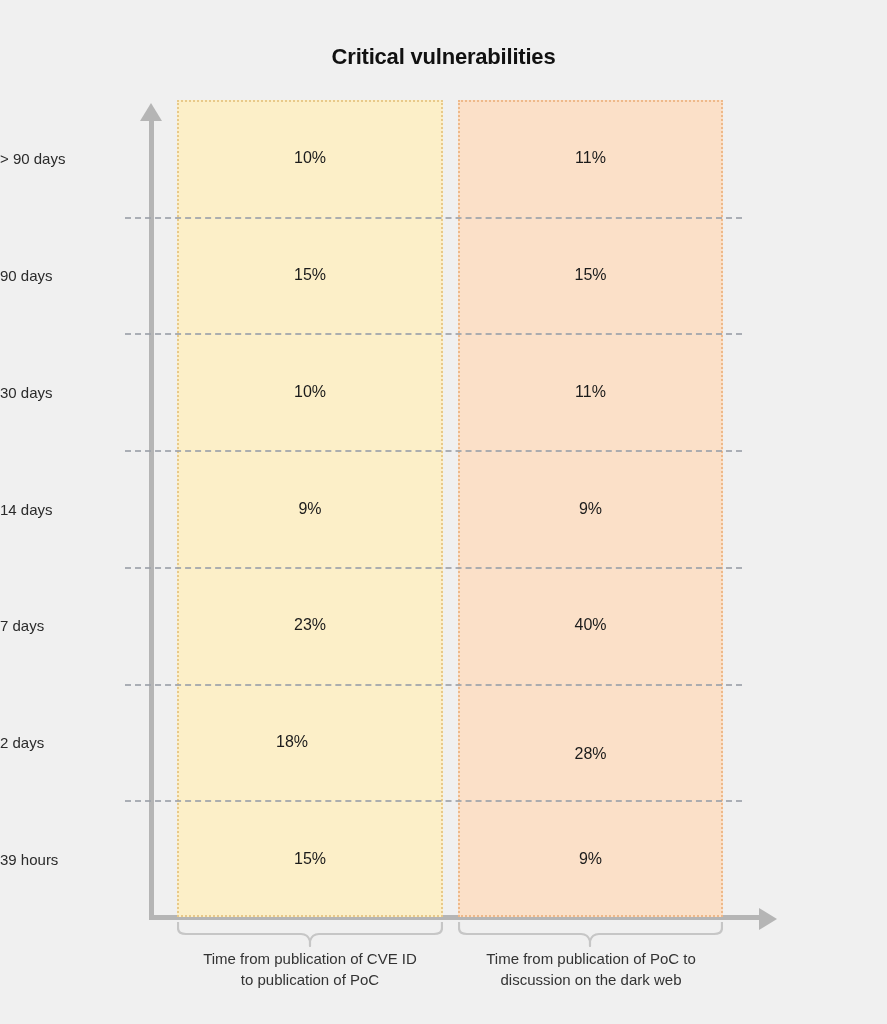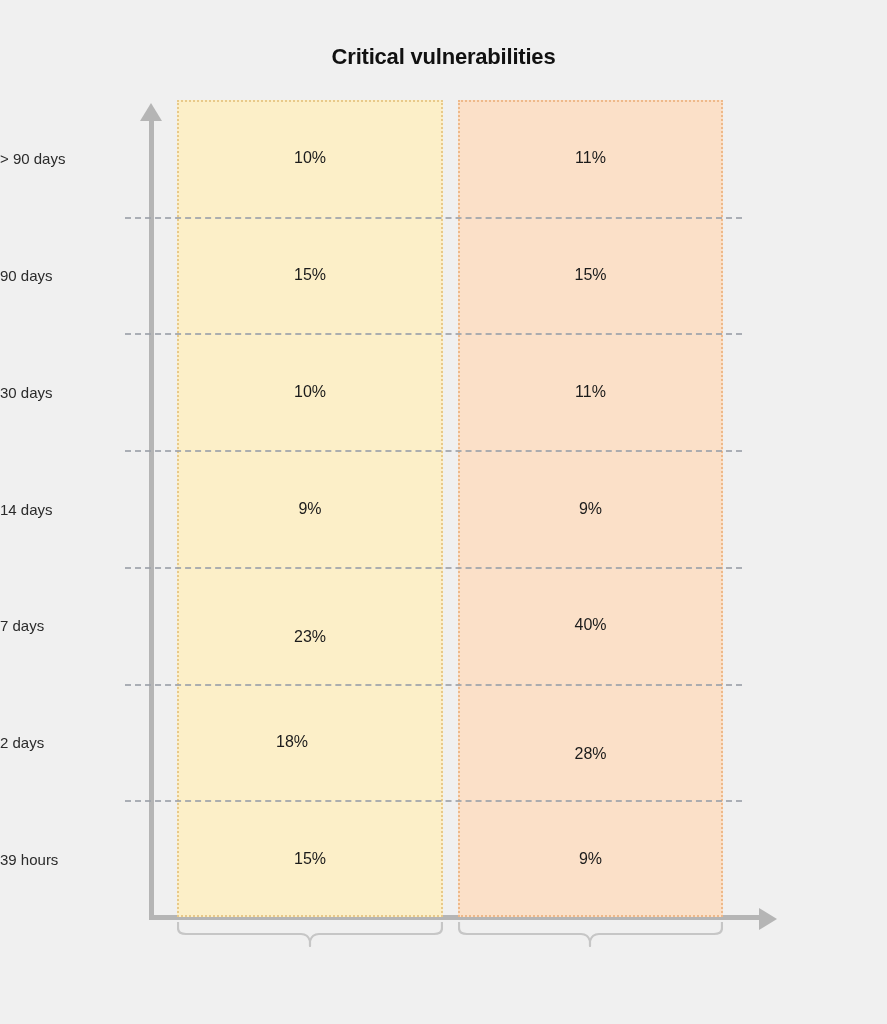--- a/index.html
+++ b/index.html
@@ -177,21 +177,21 @@
       <div class="row-label" style="top: 625.214px;">7 days</div>
       <div class="row-label" style="top: 741.929px;">2 days</div>
       <div class="row-label" style="top: 858.643px;">39 hours</div>
     </div>
 
   <div id="cells">
       <div class="cell-value" style="left: 310px; top: 158.357px;">10%</div>
       <div class="cell-value" style="left: 310px; top: 275.071px;">15%</div>
       <div class="cell-value" style="left: 310px; top: 391.786px;">10%</div>
       <div class="cell-value" style="left: 310px; top: 508.5px;">9%</div>
-      <div class="cell-value" style="left: 310px; top: 625.214px; margin-top: 12px;">23%</div>
+      <div class="cell-value" style="left: 310px; top: 625.214px;">23%</div>
       <div class="cell-value" style="left: 292px; top: 741.929px;">18%</div>
       <div class="cell-value" style="left: 310px; top: 858.643px;">15%</div>
       <div class="cell-value" style="left: 590.5px; top: 158.357px;">11%</div>
       <div class="cell-value" style="left: 590.5px; top: 275.071px;">15%</div>
       <div class="cell-value" style="left: 590.5px; top: 391.786px;">11%</div>
       <div class="cell-value" style="left: 590.5px; top: 508.5px;">9%</div>
       <div class="cell-value" style="left: 590.5px; top: 625.214px;">40%</div>
       <div class="cell-value" style="left: 590.5px; top: 754px;">28%</div>
       <div class="cell-value" style="left: 590.5px; top: 858.643px;">9%</div>
     </div>
@@ -200,14 +200,22 @@
     <svg viewBox="0 0 266 26" preserveAspectRatio="none" aria-hidden="true">
       <path d="M1,1 L1,7 Q1,13 9,13 L124,13 Q131,13 133,20 L133,25 L133,20 Q135,13 142,13 L257,13 Q265,13 265,7 L265,1" fill="none" stroke="#c6c6c6" stroke-width="2.2" stroke-linejoin="round"></path>
     </svg>
   </div>
   <div class="brace" id="brace-1">
     <svg viewBox="0 0 265 26" preserveAspectRatio="none" aria-hidden="true">
       <path d="M1,1 L1,7 Q1,13 9,13 L123,13 Q130,13 132,20 L132,25 L132,20 Q134,13 141,13 L256,13 Q264,13 264,7 L264,1" fill="none" stroke="#c6c6c6" stroke-width="2.2" stroke-linejoin="round"></path>
     </svg>
   </div>
 
+  <div class="axis-group-label" id="group-label-0">
+    <div>Time from publication of CVE ID</div>
+    <div>to publication of PoC</div>
+  </div>
+  <div class="axis-group-label" id="group-label-1">
+    <div>Time from publication of PoC to</div>
+    <div>discussion on the dark web</div>
+  </div>
 
 </div>
 
 </body></html>

